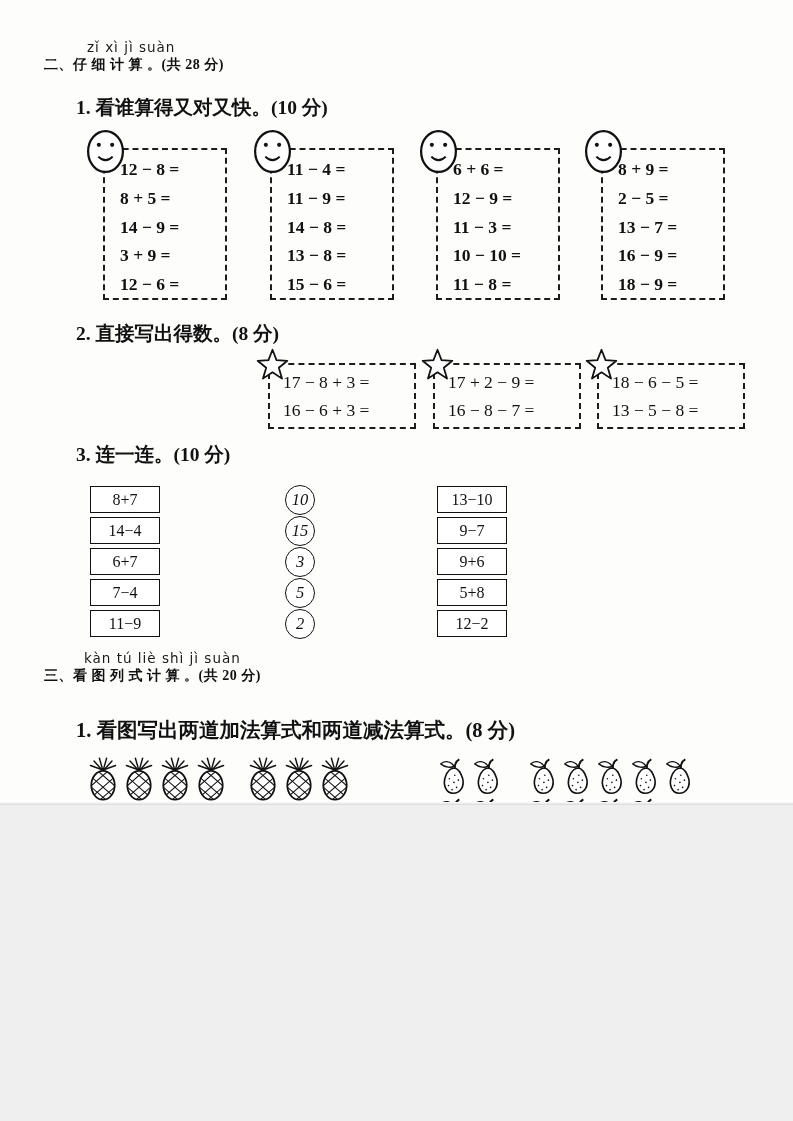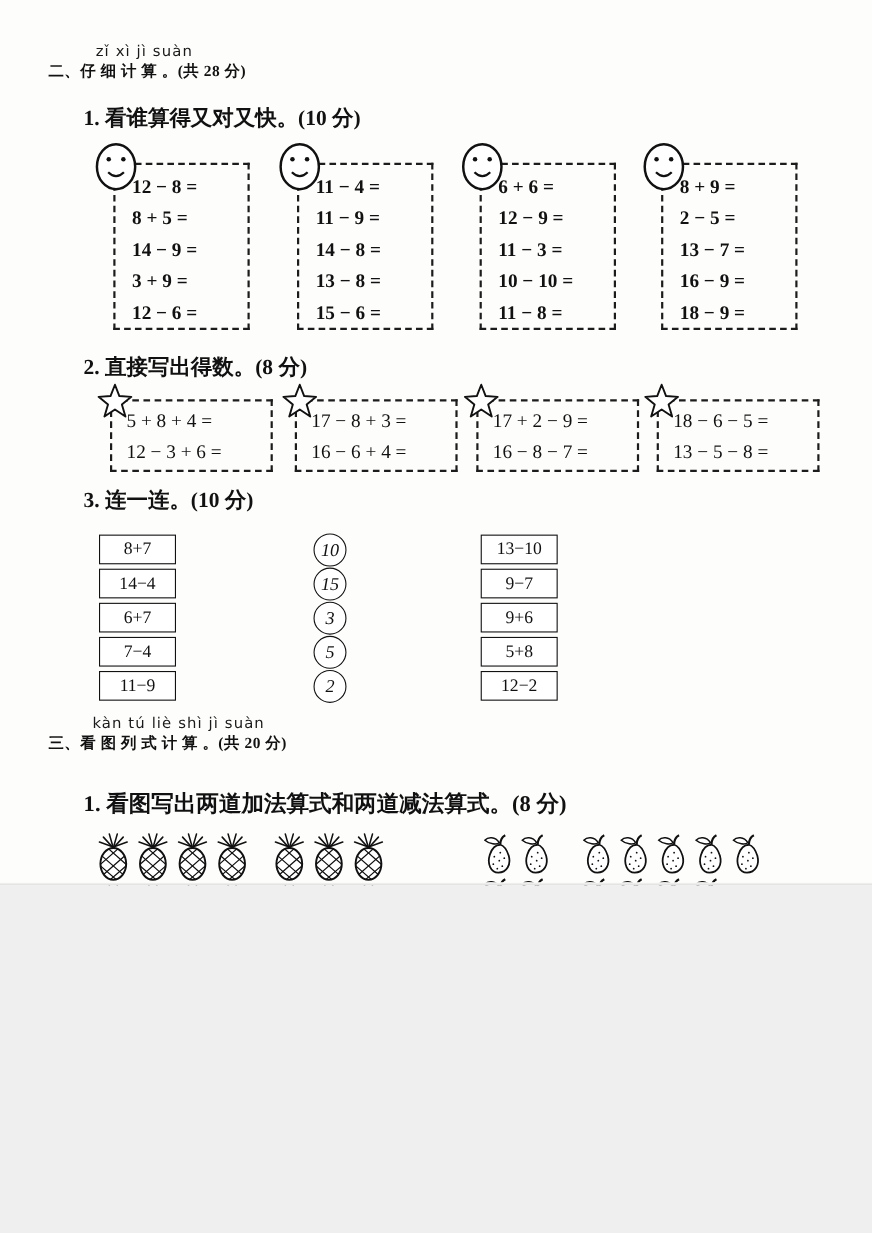--- a/index.html
+++ b/index.html
@@ -163,33 +163,26 @@
         </svg></span>
     <div class="prob">8 + 9 =</div>
     <div class="prob">2 − 5 =</div>
     <div class="prob">13 − 7 =</div>
     <div class="prob">16 − 9 =</div>
     <div class="prob">18 − 9 =</div>
   </div>
 
   <div class="prompt" style="left:76px;top:320px">2. 直接写出得数。(8 分)</div>
 
-  <div class="star-box" style="left:100px">
-    <span class="star"><svg viewBox="0 0 40 40" width="35" height="35">
-          <use href="#sym-star"></use>
-        </svg></span>
-    <div class="prob">5 + 8 + 4 =</div>
-    <div class="prob">12 − 3 + 6 =</div>
-  </div>
   <div class="star-box" style="left:268px">
     <span class="star"><svg viewBox="0 0 40 40" width="35" height="35">
           <use href="#sym-star"></use>
         </svg></span>
     <div class="prob">17 − 8 + 3 =</div>
-    <div class="prob">16 − 6 + 4 =</div>
+    <div class="prob">16 − 6 + 3 =</div>
   </div>
   <div class="star-box" style="left:433px">
     <span class="star"><svg viewBox="0 0 40 40" width="35" height="35">
           <use href="#sym-star"></use>
         </svg></span>
     <div class="prob">17 + 2 − 9 =</div>
     <div class="prob">16 − 8 − 7 =</div>
   </div>
   <div class="star-box" style="left:597px">
     <span class="star"><svg viewBox="0 0 40 40" width="35" height="35">

